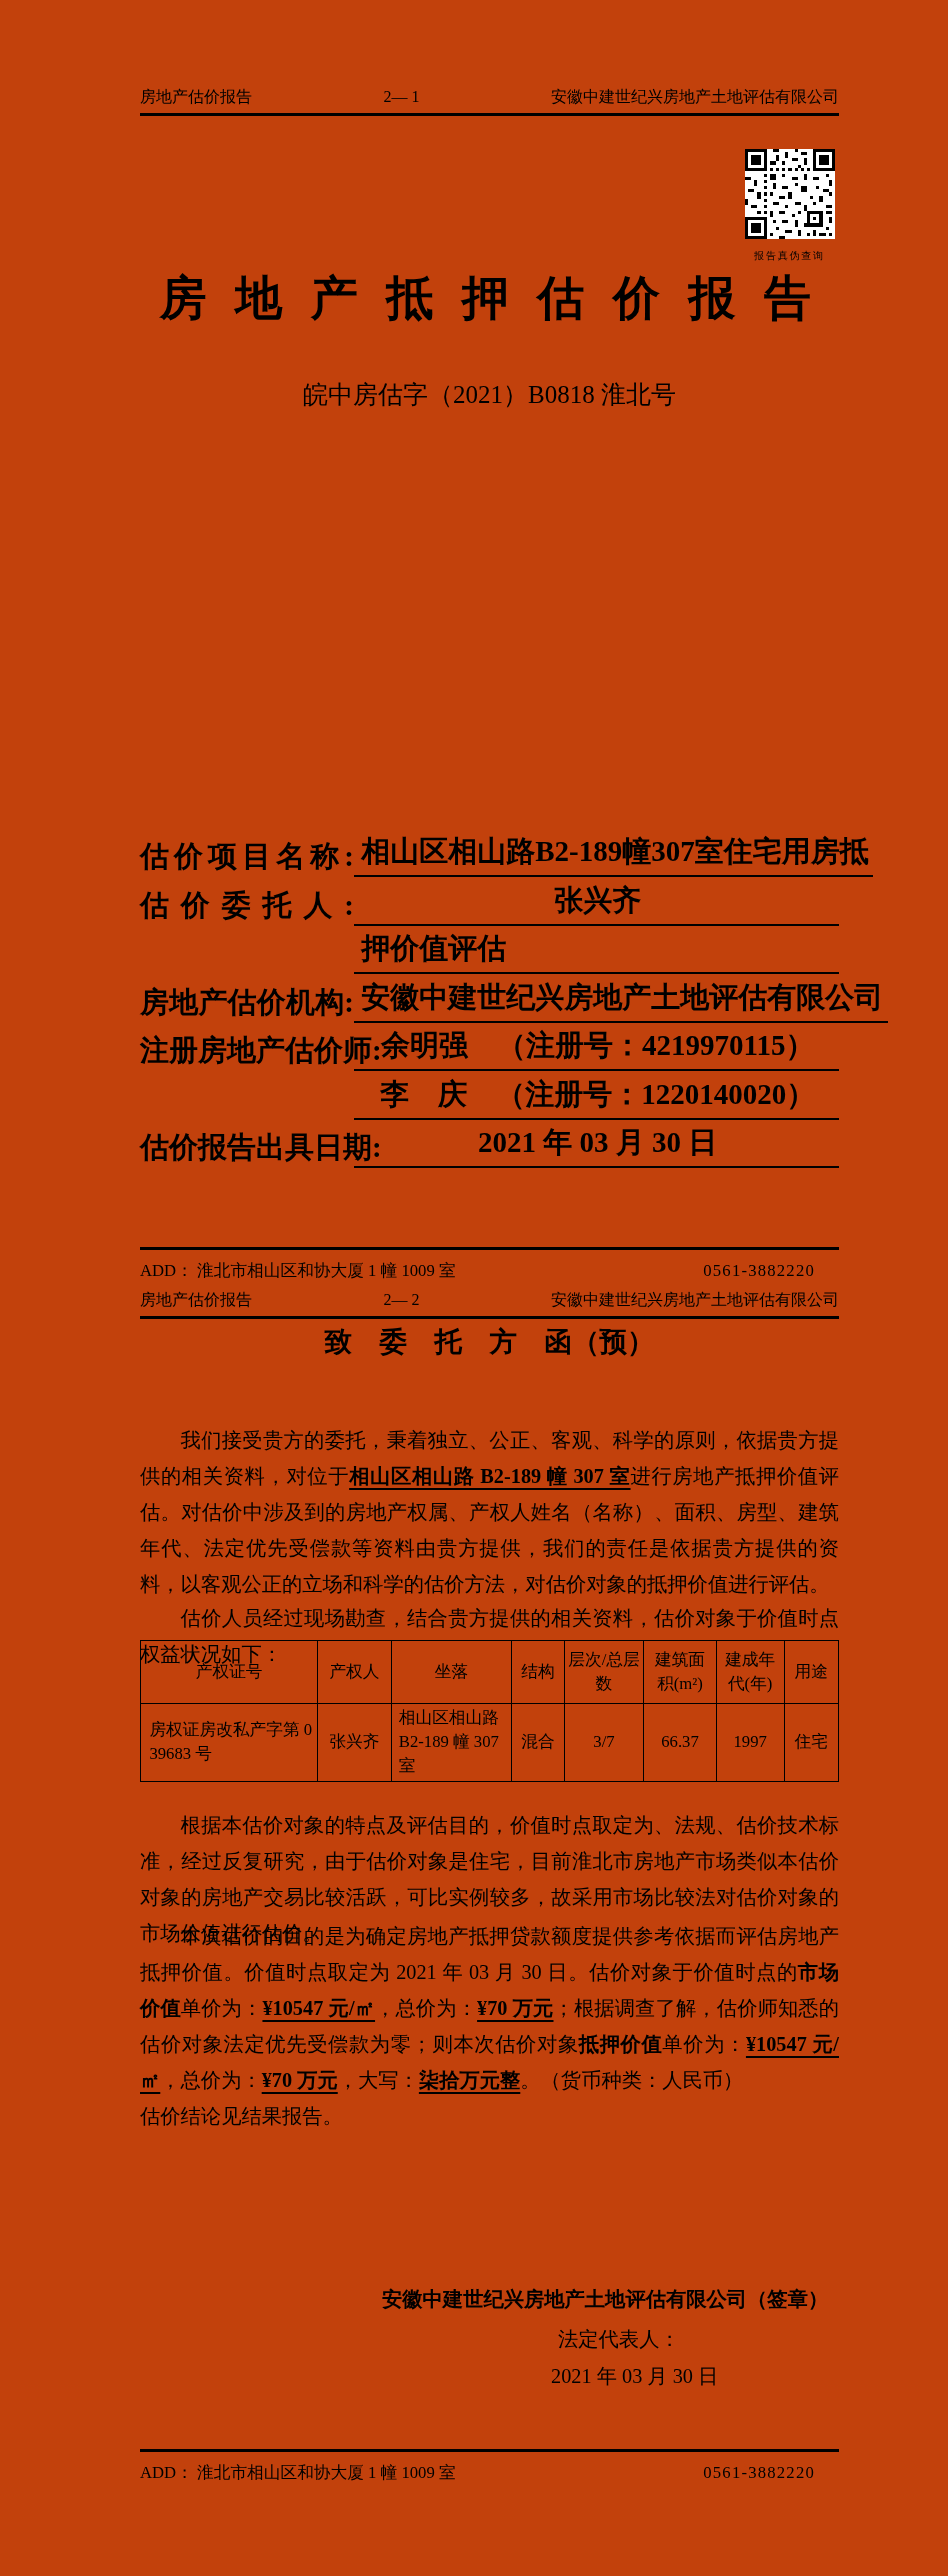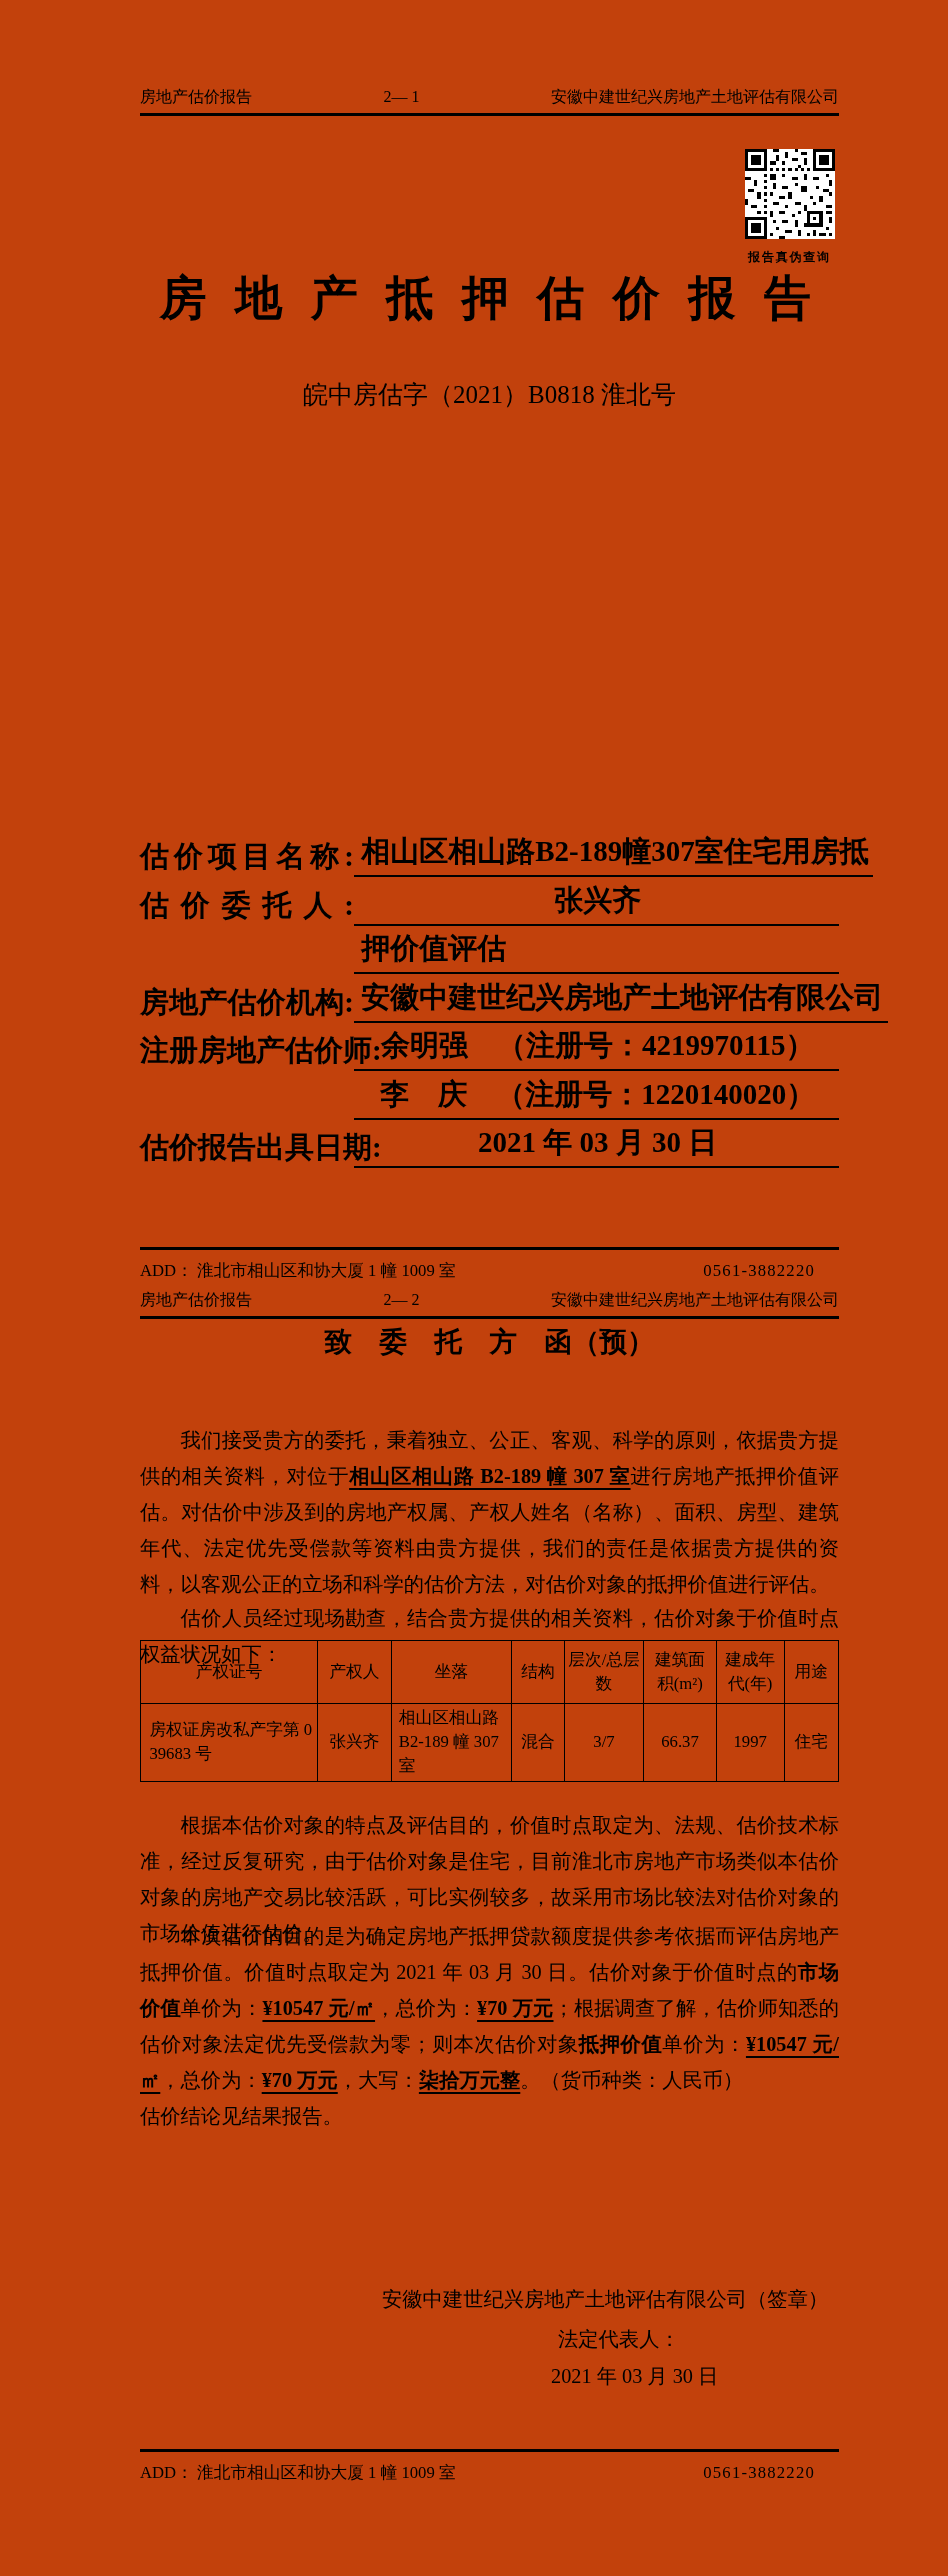--- a/index.html
+++ b/index.html
@@ -22,21 +22,21 @@
   .page-footer{
     border-top:3px solid #000;padding-top:10.2px;
     display:flex;justify-content:space-between;align-items:flex-start;
     font-size:16.7px;line-height:21.5px;
   }
   .page-footer .phone{margin-right:24px;letter-spacing:1.2px;}
 
   
   .qr-block{position:absolute;left:743px;top:149px;width:93px;text-align:center;}
   .qr-block svg{display:block;width:90px;height:90px;margin:0 auto;}
-  .qr-caption{margin-top:9.6px;font-size:12px;font-weight:bold;letter-spacing:1.8px;white-space:nowrap;}
+  .qr-caption{margin-top:9.6px;font-size:10px;font-weight:normal;letter-spacing:1.8px;white-space:nowrap;}
   .doc-title{
     text-align:center;font-size:47px;font-weight:bold;
     letter-spacing:8.4px;white-space:nowrap;line-height:60px;
   }
   .doc-subtitle{text-align:center;font-size:25px;line-height:31px;}
 
   
   .fields{font-size:29px;font-weight:bold;}
   .field-row{display:flex;align-items:flex-end;margin-bottom:12.5px;height:36px;}
   .field-label{width:214px;flex:none;text-align:justify;text-align-last:justify;white-space:nowrap;}
@@ -264,21 +264,21 @@
       <td>住宅</td>
     </tr>
   </tbody>
     </table>
 
   <div class="band para indent" style="top:1807px;">根据本估价对象的特点及评估目的，价值时点取定为、法规、估价技术标准，经过反复研究，由于估价对象是住宅，目前淮北市房地产市场类似本估价对象的房地产交易比较活跃，可比实例较多，故采用市场比较法对估价对象的市场价值进行估价。</div>
   <div class="band para indent" style="top:1918px;"><span>本次估价的目的是为确定房地产抵押贷款额度提供参考依据而评估房地产抵押价值。价值时点取定为 2021 年 03 月 30 日。估价对象于价值时点的</span><span style="font-weight: bold;">市场价值</span><span>单价为：</span><span class="seg-u" style="font-weight: bold;">¥10547 元/㎡</span><span>，总价为：</span><span class="seg-u" style="font-weight: bold;">¥70 万元</span><span>；根据调查了解，估价师知悉的估价对象法定优先受偿款为零；则本次估价对象</span><span style="font-weight: bold;">抵押价值</span><span>单价为：</span><span class="seg-u" style="font-weight: bold;">¥10547 元/㎡</span><span>，总价为：</span><span class="seg-u" style="font-weight: bold;">¥70 万元</span><span>，大写：</span><span class="seg-u" style="font-weight: bold;">柒拾万元整</span><span>。（货币种类：人民币）</span></div>
   <div class="band para" style="top:2098px;">估价结论见结果报告。</div>
 
   <div class="band" style="top:2281px;">
-    <div class="sig-line" style="margin-left:242px;">安徽中建世纪兴房地产土地评估有限公司（签章）</div>
+    <div class="sig-line" style="margin-left:242px;font-weight:bold;">安徽中建世纪兴房地产土地评估有限公司（签章）</div>
     <div class="sig-line" style="margin-left:418px;margin-top:3px;">法定代表人：</div>
     <div class="sig-line" style="margin-left:411px;">2021 年 03 月 30 日</div>
   </div>
 
   <div class="band page-footer" style="top:2449px;">
     <span>ADD： 淮北市相山区和协大厦 1 幢 1009 室</span>
     <span class="phone">0561-3882220</span>
   </div>
 
 </div>

